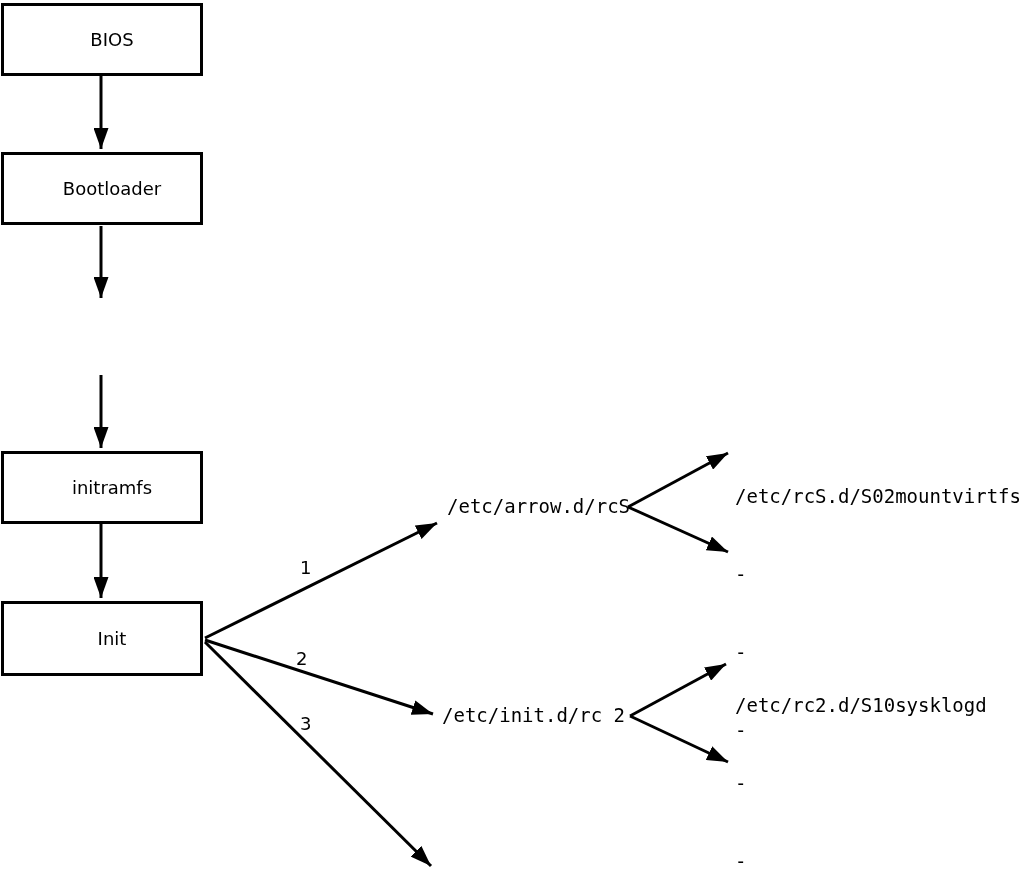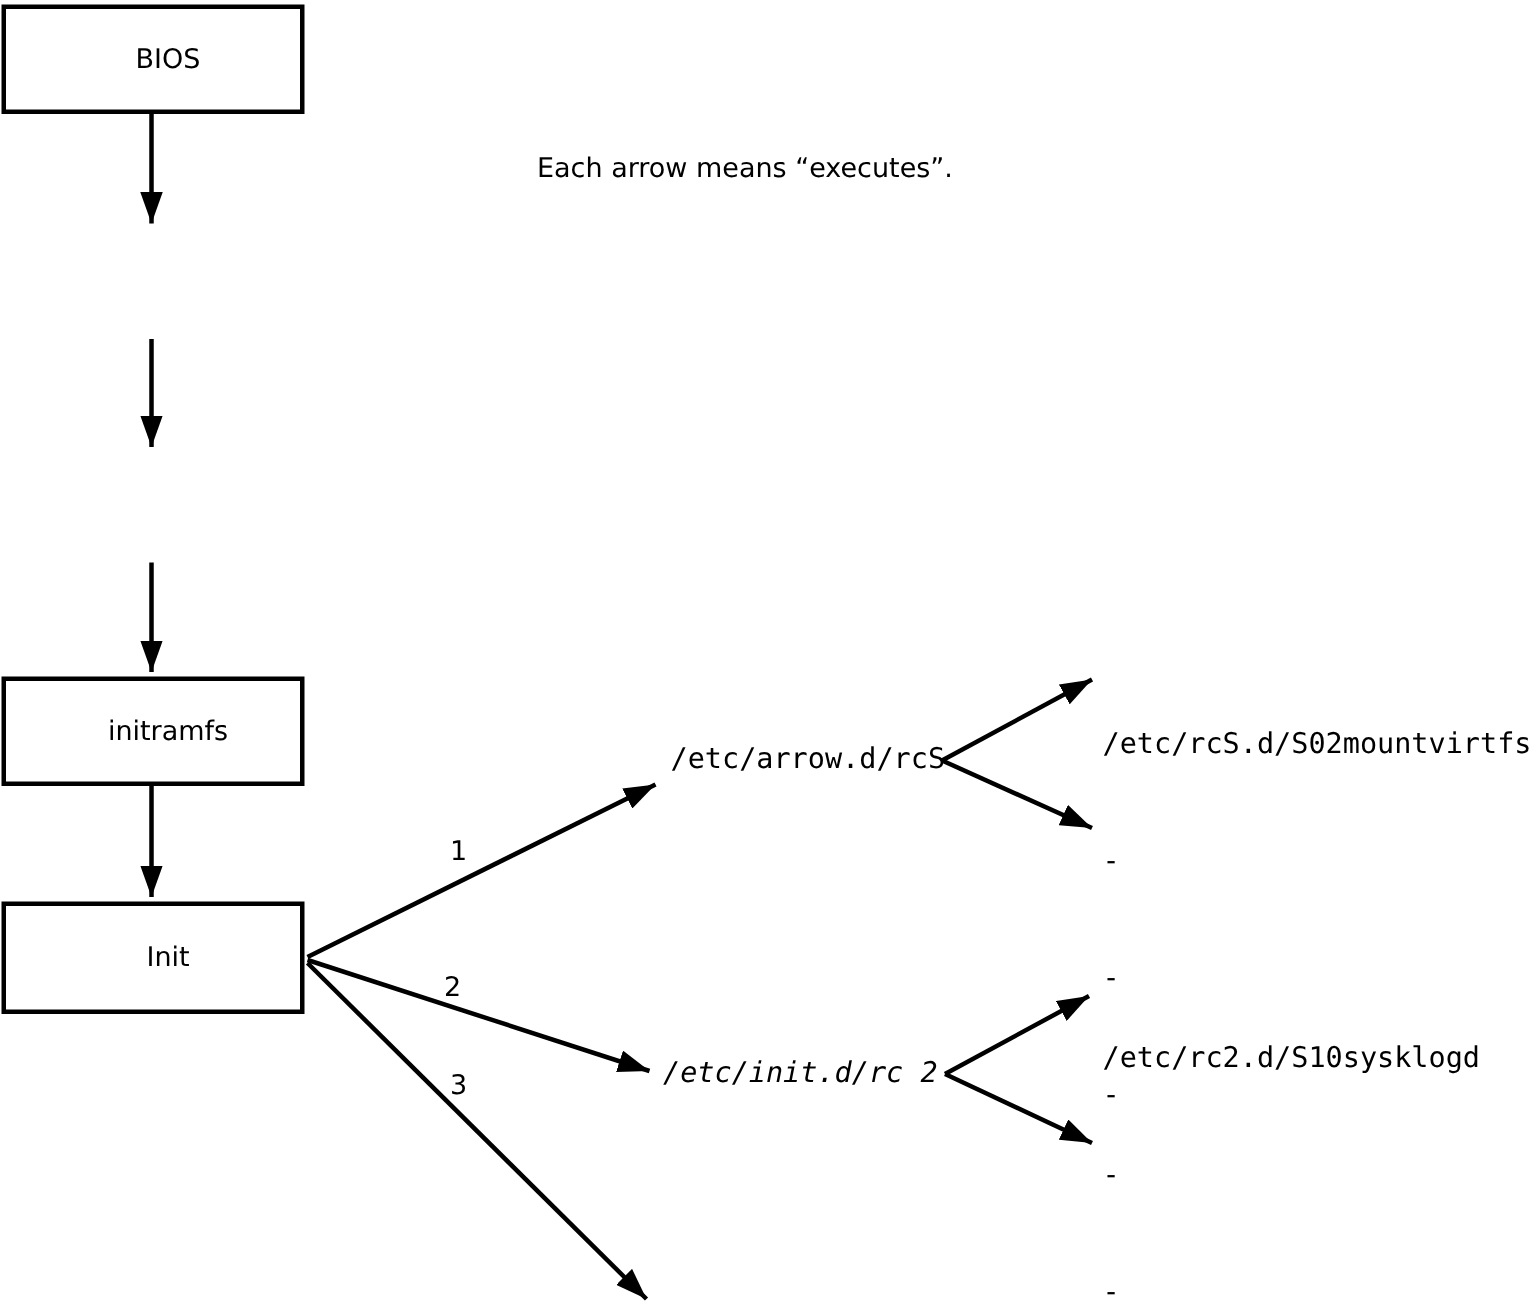--- a/index.html
+++ b/index.html
@@ -46,21 +46,21 @@
   #num-2 { left: 296px; top: 648px; }
   #num-3 { left: 300px; top: 713px; }
   .mono {
     font-family: "DejaVu Sans Mono", monospace;
     font-size: 19px;
     line-height: 26px;
     white-space: pre;
   }
   .node-label { position: absolute; }
   #label-rcs   { left: 447px; top: 493px; }
-  #label-rc2   { left: 442px; top: 702px; font-style: italic; }
+  #label-rc2   { left: 442px; top: 702px; }
   #label-getty { left: 448px; top: 849px; margin-top: 24px; }
   .script-list { position: absolute; }
   #list-rcs { left: 735px; top: 431px; }
   #list-rc2 { left: 735px; top: 640px; }
   .script-line { height: 26px; }
   svg.arrows {
     position: absolute;
     left: 0; top: 0;
     width: 1024px;
     height: 875px;
@@ -88,28 +88,30 @@
     <line x1="205" y1="642" x2="431" y2="866" marker-end="url(#ah)"></line>
     <line x1="628" y1="507" x2="728" y2="453" marker-end="url(#ah)"></line>
     <line x1="628" y1="507" x2="728" y2="552" marker-end="url(#ah)"></line>
     <line x1="630" y1="716" x2="726" y2="664" marker-end="url(#ah)"></line>
     <line x1="630" y1="716" x2="728" y2="762" marker-end="url(#ah)"></line>
   </svg>
 
   <div class="flow-box" id="box-bios">
     <span>BIOS</span>
   </div>
+  <div class="flow-box" id="box-bootloader">
+    <span>Bootloader</span>
+  </div>
   <div class="flow-box" id="box-init">
     <span>Init</span>
   </div>
   <div class="flow-box" id="box-initramfs">
     <span>initramfs</span>
   </div>
 
-  <div class="caption">Each arrow means “executes”.</div>
 
   <div class="arrow-num" id="num-1">1</div>
   <div class="arrow-num" id="num-2">2</div>
   <div class="arrow-num" id="num-3">3</div>
 
   <div class="node-label mono" id="label-rcs">/etc/arrow.d/rcS</div>
   <div class="node-label mono" id="label-rc2">/etc/init.d/rc 2</div>
   <div class="node-label mono" id="label-getty">getty</div>
 
   <div class="script-list mono" id="list-rcs">

